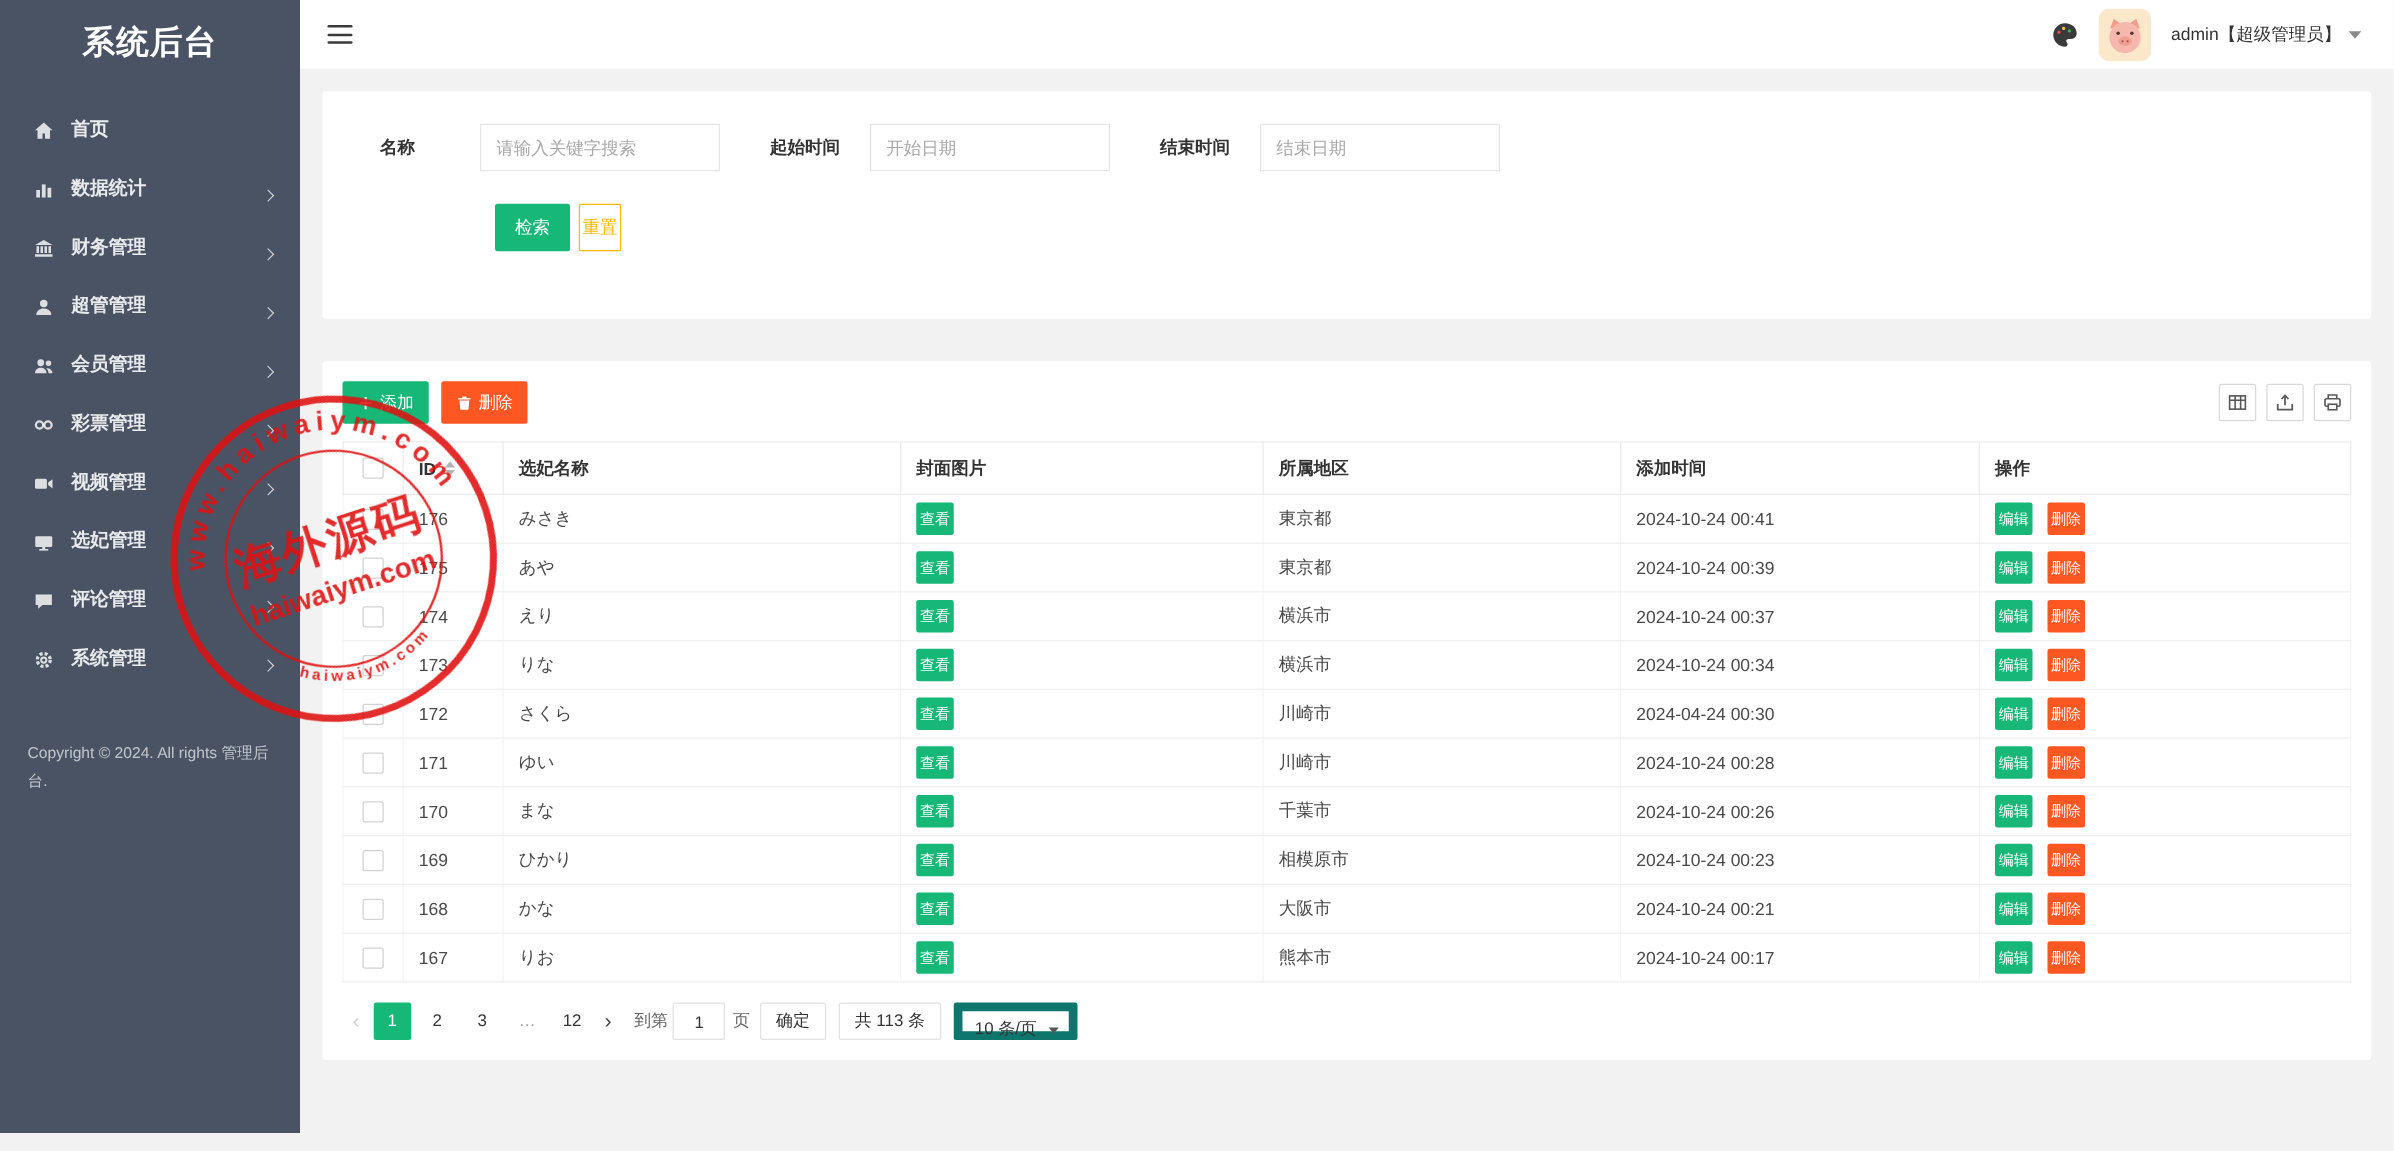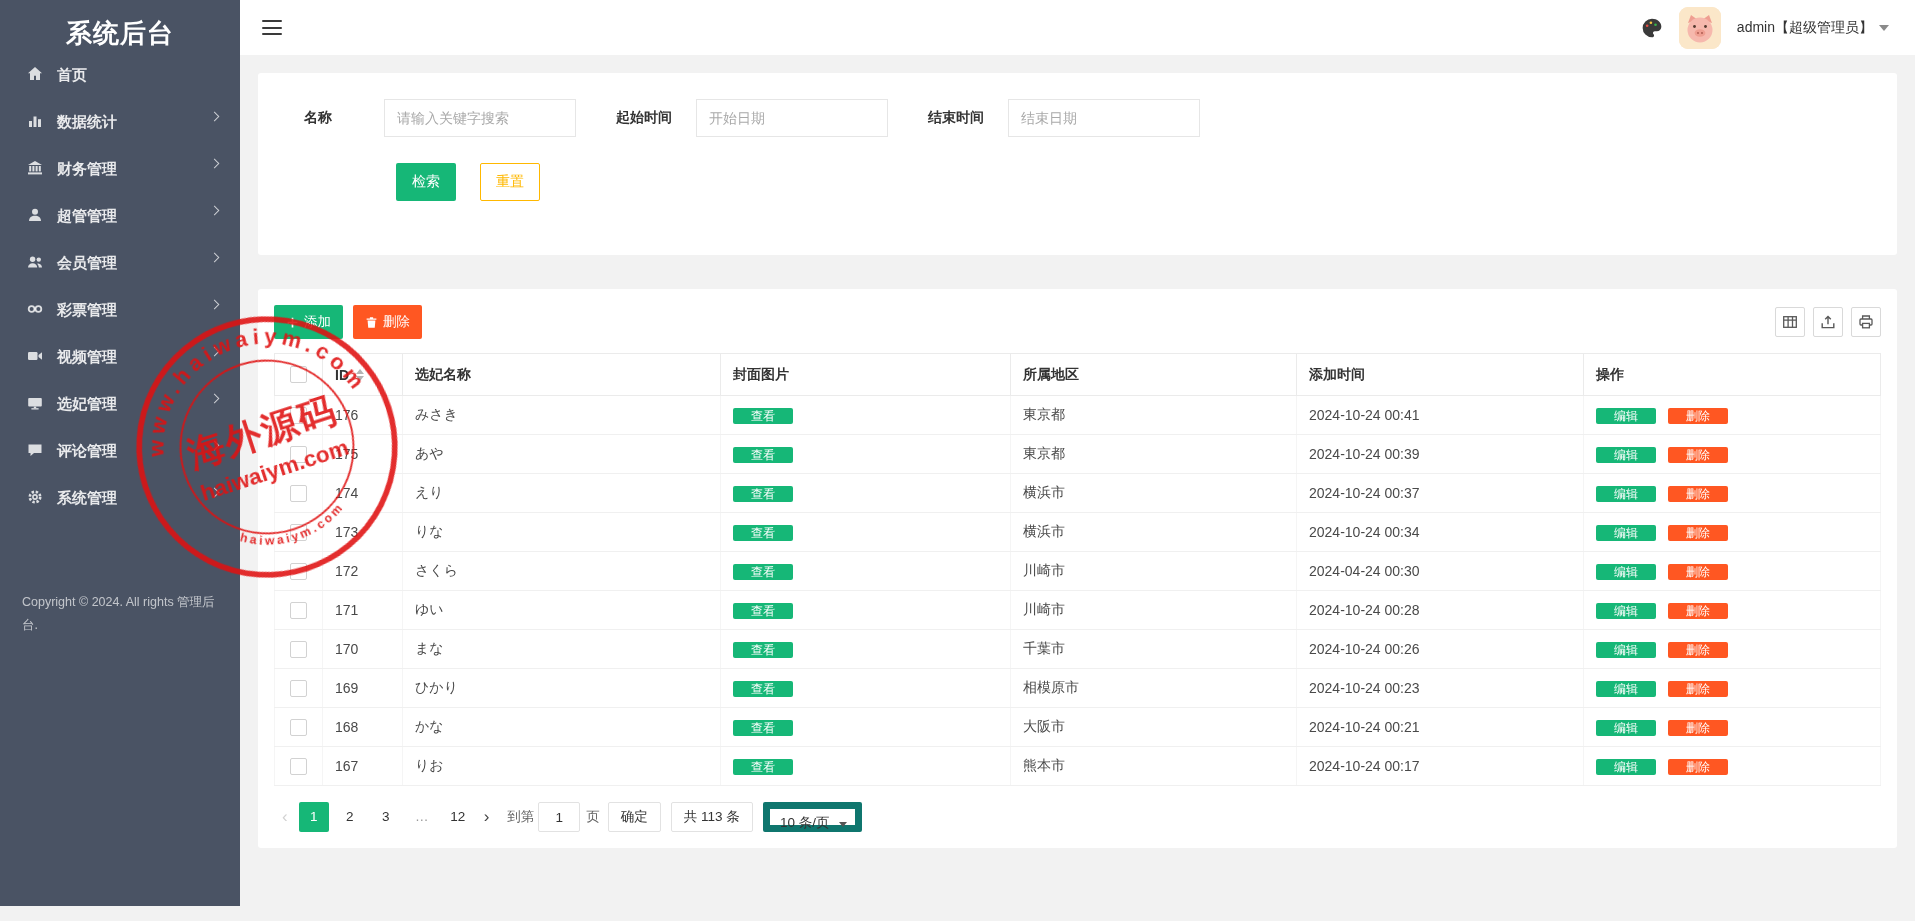--- a/index.html
+++ b/index.html
@@ -2,21 +2,21 @@
 <html><head>
 <meta charset="utf-8">
 <style>
   *{box-sizing:border-box;margin:0;padding:0}
   html,body{width:1915px;height:921px;overflow:hidden}
   body{font-family:"Liberation Sans","DejaVu Sans",sans-serif;background:#f2f2f2;color:#333;font-size:14px}
 
   
   .sidebar{position:fixed;left:0;top:0;bottom:15px;width:240px;background:#4a5364;z-index:10}
   .logo{height:66px;line-height:66px;text-align:center;color:#fff;font-size:26px;font-weight:bold;letter-spacing:1px}
-  .menu-item{height:47px;display:flex;align-items:flex-start;padding:0 22px 0 26px;color:rgba(255,255,255,.88);font-size:15px;font-weight:600;cursor:pointer}
+  .menu-item{height:47px;display:flex;align-items:flex-end;padding:0 22px 0 26px;color:rgba(255,255,255,.88);font-size:15px;font-weight:600;cursor:pointer}
   .mi-icon{width:18px;height:16px;margin-right:13px;display:inline-flex;align-items:center;justify-content:center;opacity:.92}
   .mi-icon svg{width:16px;height:16px}
   .mi-chevron{width:7px;height:7px;border-top:1.6px solid rgba(255,255,255,.72);border-right:1.6px solid rgba(255,255,255,.72);transform:rotate(45deg);margin-left:auto}
   .copyright{margin-top:55px;padding:0 22px;color:rgba(255,255,255,.66);font-size:12.5px;line-height:1.8}
 
   
   .main{margin-left:240px}
   .topbar{height:55px;background:#fff;display:flex;align-items:center;padding:0 26px 0 22px}
   .hamburger{width:20px;height:15px;display:flex;flex-direction:column;justify-content:space-between;cursor:pointer}
   .hamburger i{display:block;height:2px;background:#3a3a3a;border-radius:1px}
@@ -32,21 +32,21 @@
   .search-card{height:182px;padding:26px 16px 0}
   .filter-row{display:flex;align-items:center;padding-left:30px}
   .f-label{width:80px;text-align:left;padding-right:12px;font-weight:600;color:#333;flex:none}
   .f-group{display:flex;align-items:center}
   .f-group + .f-group{margin-left:40px}
   .f-input{width:192px;height:38px;border:1px solid #e6e6e6;border-radius:0;padding:0 12px;font-size:14px;color:#333;outline:none;font-family:inherit}
   .f-input::placeholder{color:#a9a9a9}
   .btn-row{margin-top:26px;padding-left:122px;display:flex;}
   .btn{height:38px;padding:0 16px;border-radius:2px;font-size:14px;border:none;cursor:pointer;font-family:inherit}
   .btn-search{background:#16b777;color:#fff}
-  .btn-reset{background:#fff;border:1px solid #ffb800;color:#ffb800;margin-left:24px;padding:0 15px}
+  .btn-reset{background:#fff;border:1px solid #ffb800;color:#ffb800;margin-left:7px;padding:0 2px}
 
   
   .table-card{margin-top:34px;padding:16px}
   .tc-toolbar{display:flex;align-items:center}
   .tb-btn{height:34px;padding:0 12px;border:none;border-radius:2px;color:#fff;font-size:13.5px;display:inline-flex;align-items:center;gap:5px;cursor:pointer;font-family:inherit}
   .tb-add{background:#16b777}
   .tb-del{background:#ff5722;margin-left:10px}
   .tb-btn svg{width:13px;height:13px}
   .icon-btns{margin-left:auto;display:flex;gap:8px}
   .icon-btn{width:30px;height:30px;border:1px solid #d9d9d9;background:#fff;border-radius:2px;display:flex;align-items:center;justify-content:center;color:#595959;cursor:pointer}
@@ -55,21 +55,21 @@
   table{width:100%;border-collapse:collapse;margin-top:14px;font-size:14px;table-layout:fixed}
   th{height:41px;padding:0 12px;text-align:left;font-weight:bold;color:#333;background:#fff;border:1px solid #ebebeb}
   td{height:39px;padding:0 12px;color:#494949;border:1px solid #f0f0f0;border-left-color:#f5f5f5;border-right-color:#f5f5f5}
   .cell-check{text-align:center;padding:0}
   .checkbox{display:inline-block;width:17px;height:17px;border:1px solid #d2d2d2;border-radius:2px;background:#fff;vertical-align:middle;cursor:pointer}
   .th-id{display:flex;align-items:center;gap:7px;height:41px}
   .sort{display:inline-flex;flex-direction:column;gap:2px}
   .sort i{width:0;height:0;display:block}
   .s-up{border-left:4px solid transparent;border-right:4px solid transparent;border-bottom:5px solid #b4b4b4}
   .s-down{border-left:4px solid transparent;border-right:4px solid transparent;border-top:5px solid #b4b4b4}
-  .mini-btn{height:16px;padding:0 18px;border:none;border-radius:2px;color:#fff;font-size:12px;cursor:pointer;font-family:inherit}
+  .mini-btn{height:26px;padding:0 3px;border:none;border-radius:2px;color:#fff;font-size:12px;cursor:pointer;font-family:inherit}
   .mini-green{background:#16b777}
   .mini-orange{background:#ff5722;margin-left:8px}
 
   
   .pagination{margin-top:16px;display:flex;align-items:center;font-size:13.5px;color:#666}
   .pg-arrow{padding:0 8px;font-size:17px;line-height:30px;cursor:pointer}
   .pg-prev{color:#d2d2d2}
   .pg-next{color:#454545}
   .page-num{min-width:30px;height:30px;line-height:30px;text-align:center;margin:0 3px;color:#333;cursor:pointer;border-radius:2px}
   .page-num.active{background:#16b777;color:#fff}

